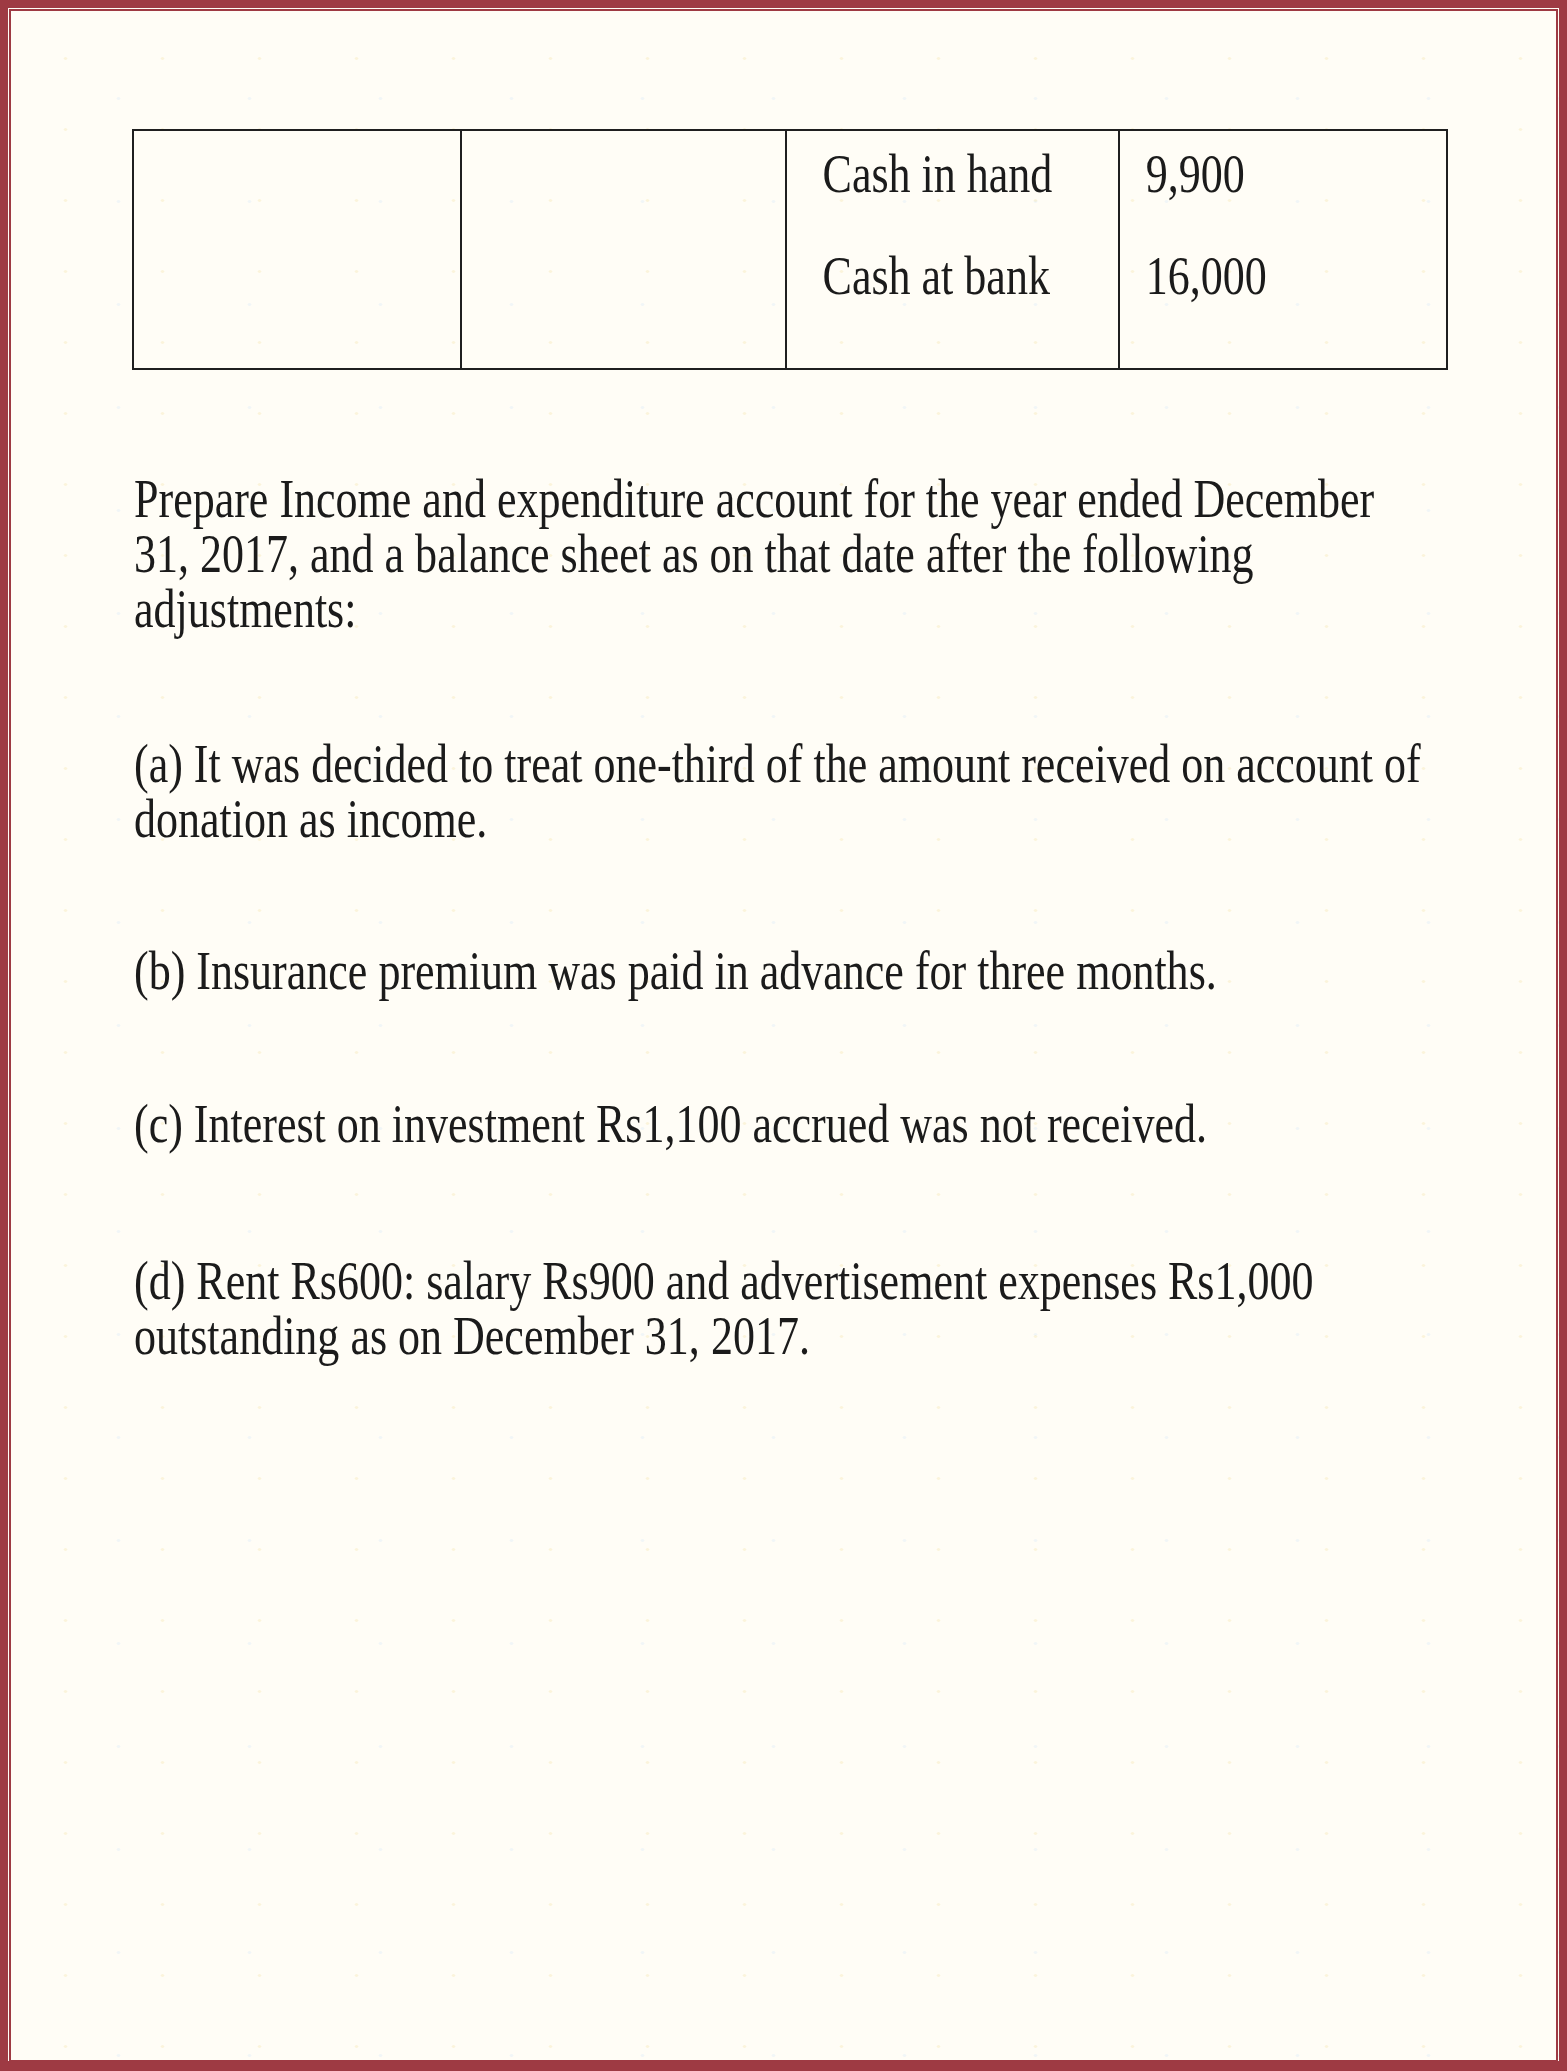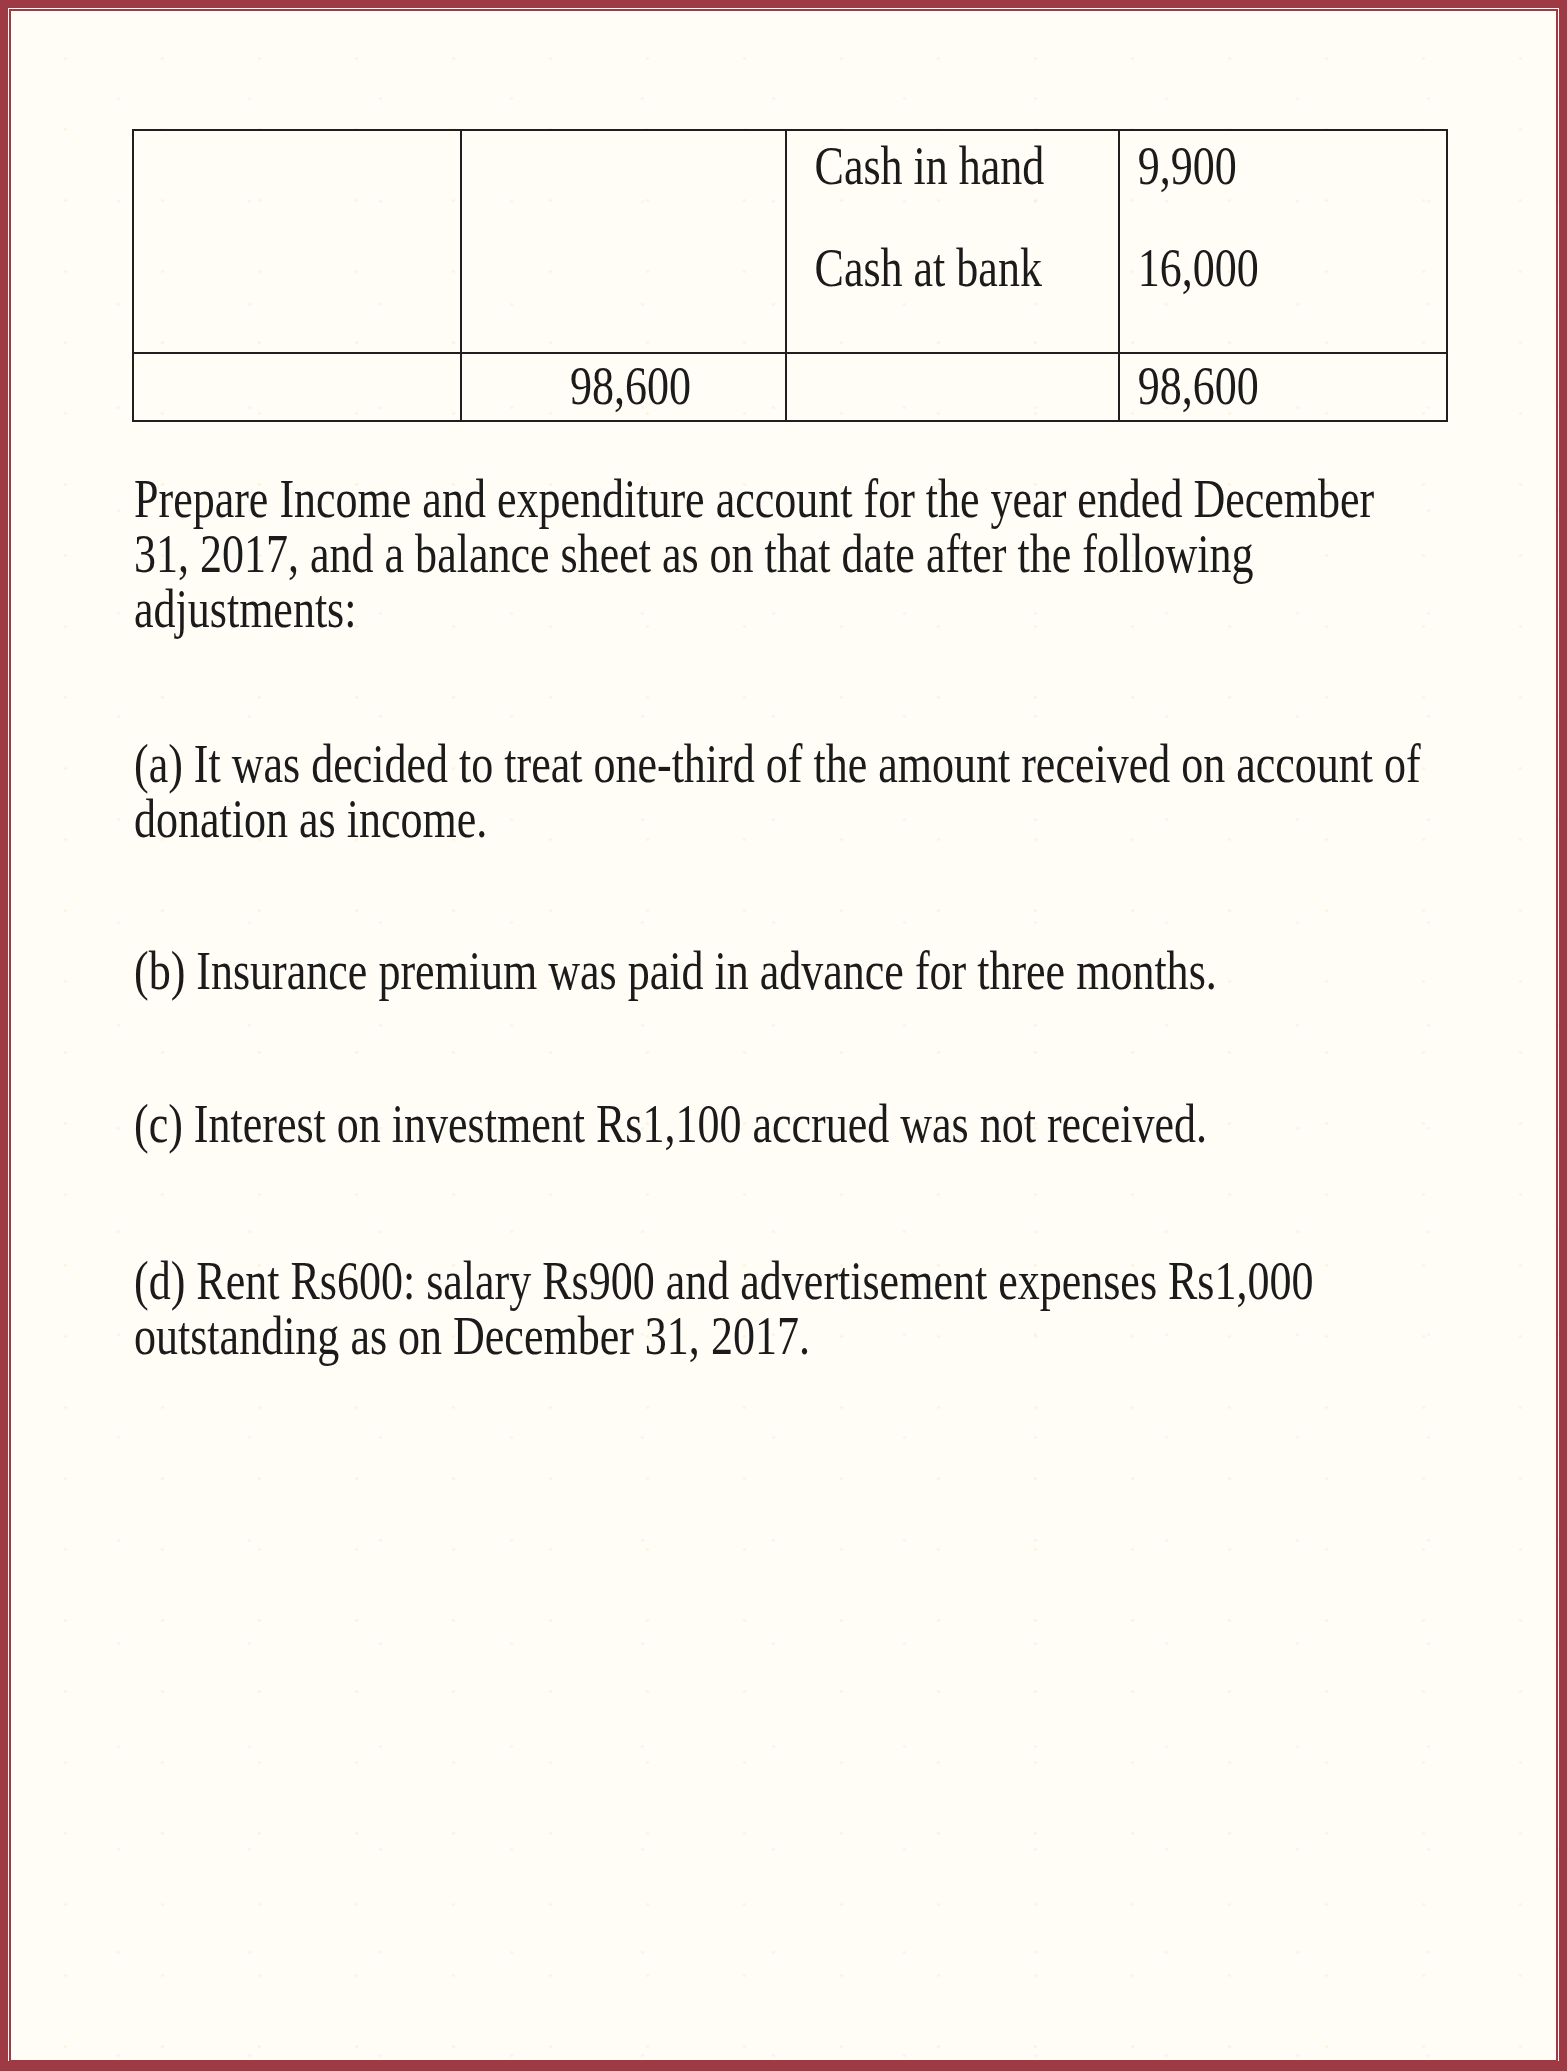--- a/index.html
+++ b/index.html
@@ -28,21 +28,21 @@
     border:2px solid var(--frame,#9e3a43);
     pointer-events:none;z-index:5;
   }
   
   table.acct{
     position:absolute;left:132px;top:129px;width:1314px;
     border-collapse:collapse;table-layout:fixed;
   }
   table.acct td{
     border:2px solid var(--table_border,#1f1f1f);
-    padding:8px;vertical-align:top;
+    padding:16px;vertical-align:top;
     font-size:54px;
   }
   .tline{
     display:block;white-space:nowrap;
     line-height:55px;
     transform:scaleX(0.815);transform-origin:0 0;
   }
   td.c3 .tline{padding-left:24px;}
   td.c4 .tline{padding-left:12px;}
   .tline.gap{margin-top:47px;}
@@ -87,30 +87,20 @@
         <td class="c2"></td>
         <td class="c3">
           <span class="tline">Cash in hand</span>
           <span class="tline gap">Cash at bank</span>
         </td>
         <td class="c4">
           <span class="tline">9,900</span>
           <span class="tline gap">16,000</span>
         </td>
       </tr>
-      <tr class="r2">
-        <td class="c1"></td>
-        <td class="c2 total-center">
-          <span class="tline">98,600</span>
-        </td>
-        <td class="c3"></td>
-        <td class="c4">
-          <span class="tline">98,600</span>
-        </td>
-      </tr>
     </tbody>
   </table>
 
   <div class="para para-intro">
     <span class="pline">Prepare Income and expenditure account for the year ended December</span>
     <span class="pline">31, 2017, and a balance sheet as on that date after the following</span>
     <span class="pline">adjustments:</span>
   </div>
 
   <div class="para para-a">

